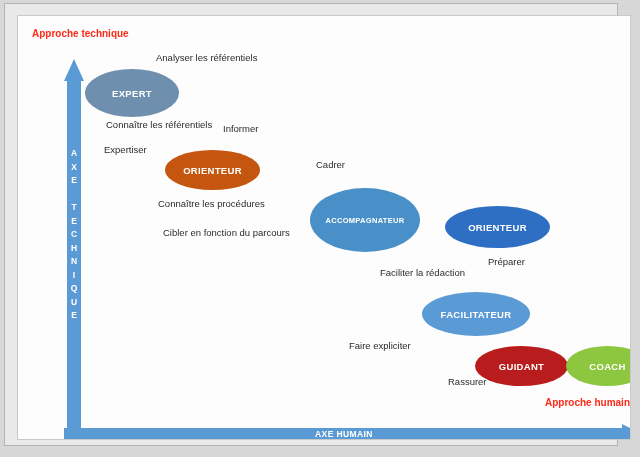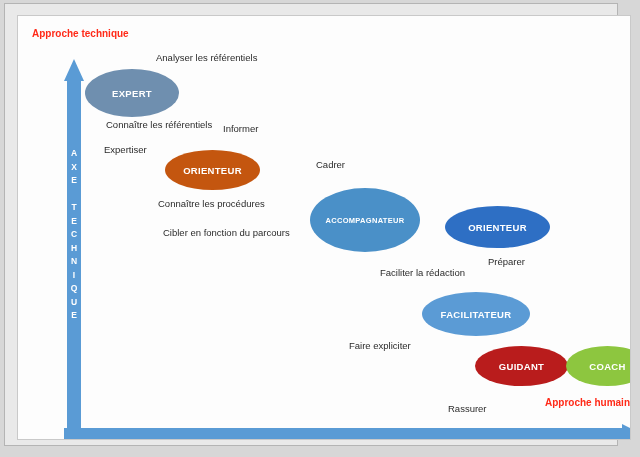--- a/index.html
+++ b/index.html
@@ -163,34 +163,35 @@
 N
 I
 Q
 U
 E</div>
       </div>
 
       <div class="h-axis">
         <div class="shaft"></div>
         <div class="head"></div>
+        <div class="hlabel">AXE HUMAIN</div>
       </div>
 
       <div id="notes-layer">
           <div class="note" style="left: 138px; top: 36px;">Analyser les référentiels</div>
           <div class="note" style="left: 88px; top: 103px;">Connaître les référentiels</div>
           <div class="note" style="left: 205px; top: 107px;">Informer</div>
           <div class="note" style="left: 86px; top: 128px;">Expertiser</div>
           <div class="note" style="left: 298px; top: 143px;">Cadrer</div>
           <div class="note" style="left: 140px; top: 182px;">Connaître les procédures</div>
           <div class="note" style="left: 145px; top: 211px;">Cibler en fonction du parcours</div>
           <div class="note" style="left: 429px; top: 240px; padding-left: 41px;">Préparer</div>
           <div class="note" style="left: 362px; top: 251px;">Faciliter la rédaction</div>
           <div class="note" style="left: 331px; top: 324px;">Faire expliciter</div>
-          <div class="note" style="left: 414px; top: 387px; padding-left: 16px;">Rassurer</div>
+          <div class="note" style="left: 414px; top: 360px; padding-left: 16px;">Rassurer</div>
         </div>
       <div id="bubbles-layer">
           <div class="bubble" style="left: 67px; top: 53px; width: 94px; height: 48px; background: rgb(111, 143, 175); font-size: 9.5px;">EXPERT</div>
           <div class="bubble" style="left: 147px; top: 134px; width: 95px; height: 40px; background: rgb(196, 86, 15); font-size: 9.5px;">ORIENTEUR</div>
           <div class="bubble" style="left: 292px; top: 172px; width: 110px; height: 64px; background: rgb(74, 144, 200); font-size: 7.5px;">ACCOMPAGNATEUR</div>
           <div class="bubble" style="left: 427px; top: 190px; width: 105px; height: 42px; background: rgb(46, 111, 196); font-size: 9.5px;">ORIENTEUR</div>
           <div class="bubble" style="left: 404px; top: 276px; width: 108px; height: 44px; background: rgb(91, 155, 213); font-size: 9.5px;">FACILITATEUR</div>
           <div class="bubble" style="left: 457px; top: 330px; width: 93px; height: 40px; background: #b91c1c; font-size: 9.5px;">GUIDANT</div>
           <div class="bubble" style="left: 548px; top: 330px; width: 83px; height: 40px; background: rgb(141, 198, 63); font-size: 9.5px;">COACH</div>
         </div>

